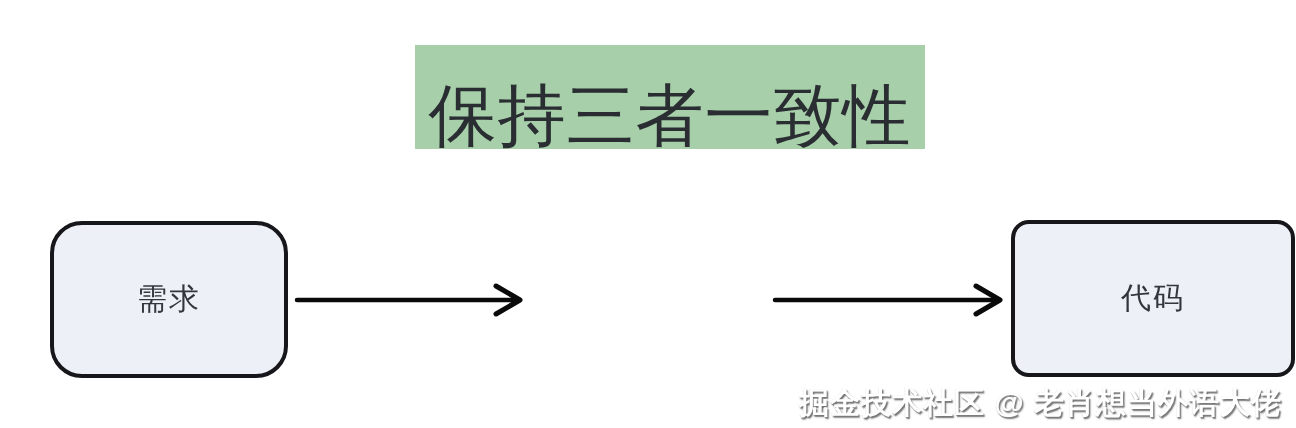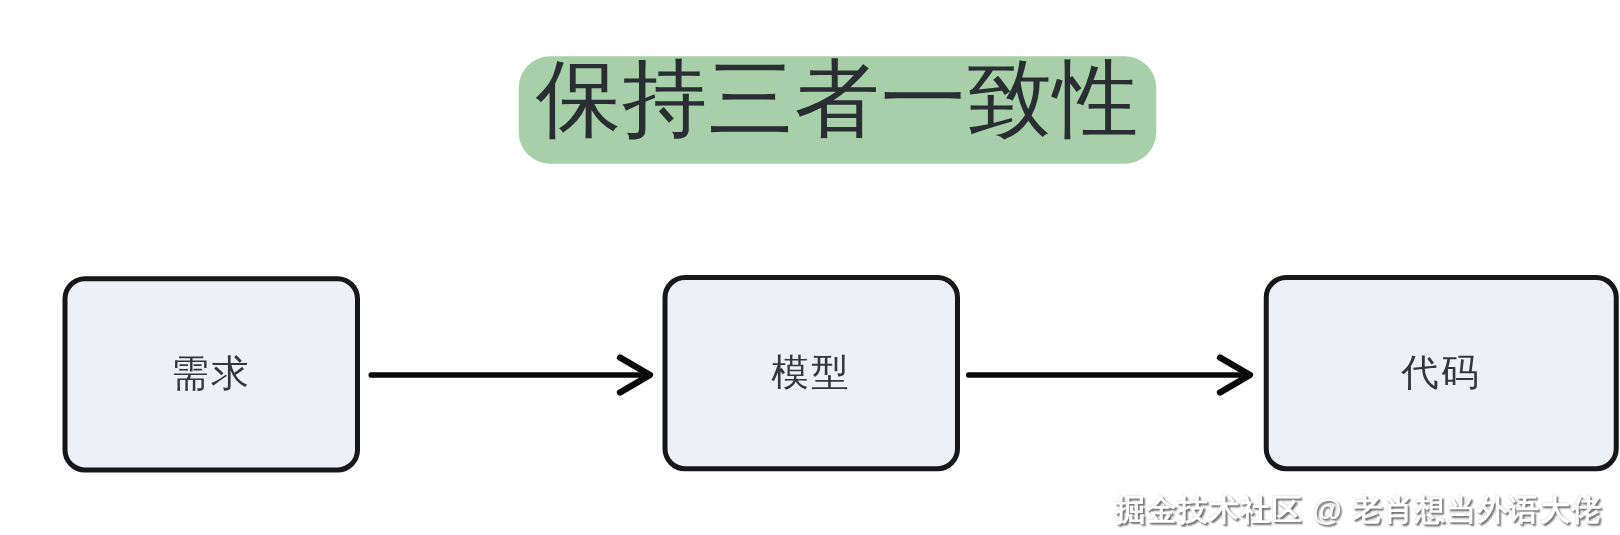--- a/index.html
+++ b/index.html
@@ -20,47 +20,46 @@
     width: 1296px;
     height: 428px;
     background: var(--canvas);
     overflow: hidden;
   }
   .title-banner {
     position: absolute;
     left: 415px;
     top: 45px;
     width: 510px;
-    height: 86px;
+    height: 104px;
     background: var(--title-bg);
     display: flex;
-    align-items: flex-start;
+    align-items: flex-end;
     justify-content: center;
-    border-radius: 25px;
   }
   .title-text {
     font-size: 68px;
     font-weight: 500;
     color: var(--title-fg);
     line-height: 1;
     white-space: nowrap;
     letter-spacing: 1px;
   }
   .node {
     position: absolute;
     width: 238px;
     height: 157px;
     background: var(--node-fill);
     border: 4px solid var(--node-border);
     border-radius: 18px;
     display: flex;
     align-items: center;
     justify-content: center;
   }
-  .node-1 { left: 50px;   top: 221px; }
+  .node-1 { left: 50px;   top: 221px; border-radius: 32px; }
   .node-2 { left: 530px;  top: 220px; }
   .node-3 { left: 1011px; top: 220px; width: 284px; }
   .node-label {
     font-size: 30px;
     color: #33363b;
     letter-spacing: 2px;
   }
   .arrow-svg {
     position: absolute;
     top: 278px;
@@ -77,21 +76,21 @@
     stroke: var(--arrow);
     stroke-width: 5;
     fill: none;
     stroke-linecap: round;
     stroke-linejoin: round;
   }
   .watermark {
     position: absolute;
     right: 14px;
     bottom: 4px;
-    font-size: 24px;
+    font-size: 30px;
     font-weight: 700;
     letter-spacing: 1px;
     color: #ffffff;
     text-shadow:
       1.5px 1.5px 1.5px rgba(110,110,110,0.95),
       0.5px 0.5px 0 rgba(150,150,150,0.55),
       -0.5px -0.5px 0 rgba(235,235,235,0.9);
     white-space: nowrap;
   }
 </style>
@@ -106,23 +105,20 @@
 
   <div class="node node-1">
     <span class="node-label">需求</span>
   </div>
 
   <svg class="arrow-svg arrow-svg-1" viewBox="0 0 232 44">
     <line class="arrow-shaft" x1="4" y1="22" x2="222" y2="22"></line>
     <polyline class="arrow-head" points="203,8 227,22 203,36"></polyline>
   </svg>
 
-  <div class="node node-2">
-    <span class="node-label">模型</span>
-  </div>
 
   <svg class="arrow-svg arrow-svg-2" viewBox="0 0 234 44">
     <line class="arrow-shaft" x1="4" y1="22" x2="224" y2="22"></line>
     <polyline class="arrow-head" points="205,8 229,22 205,36"></polyline>
   </svg>
 
   <div class="node node-3">
     <span class="node-label">代码</span>
   </div>
 

